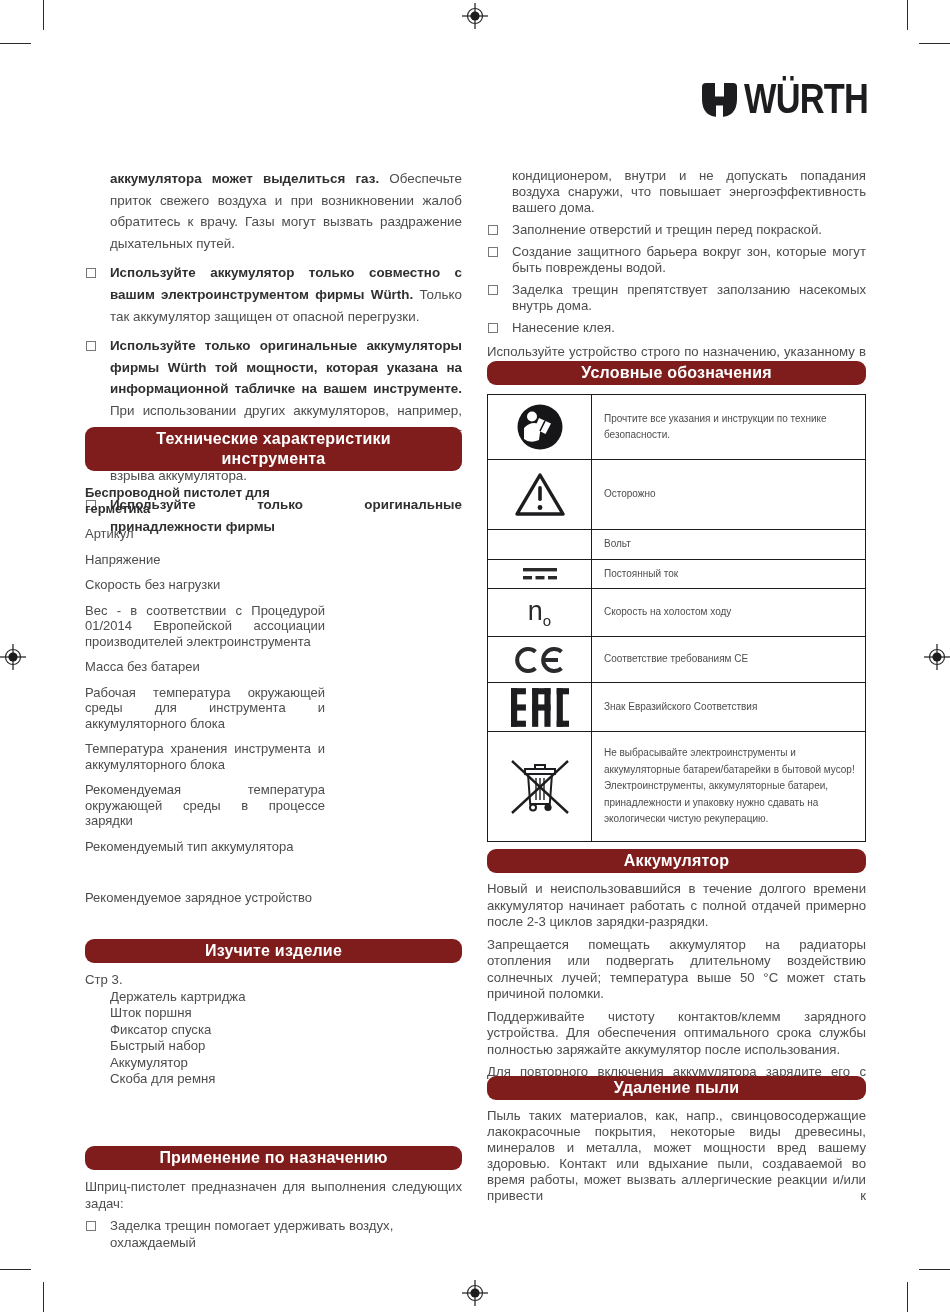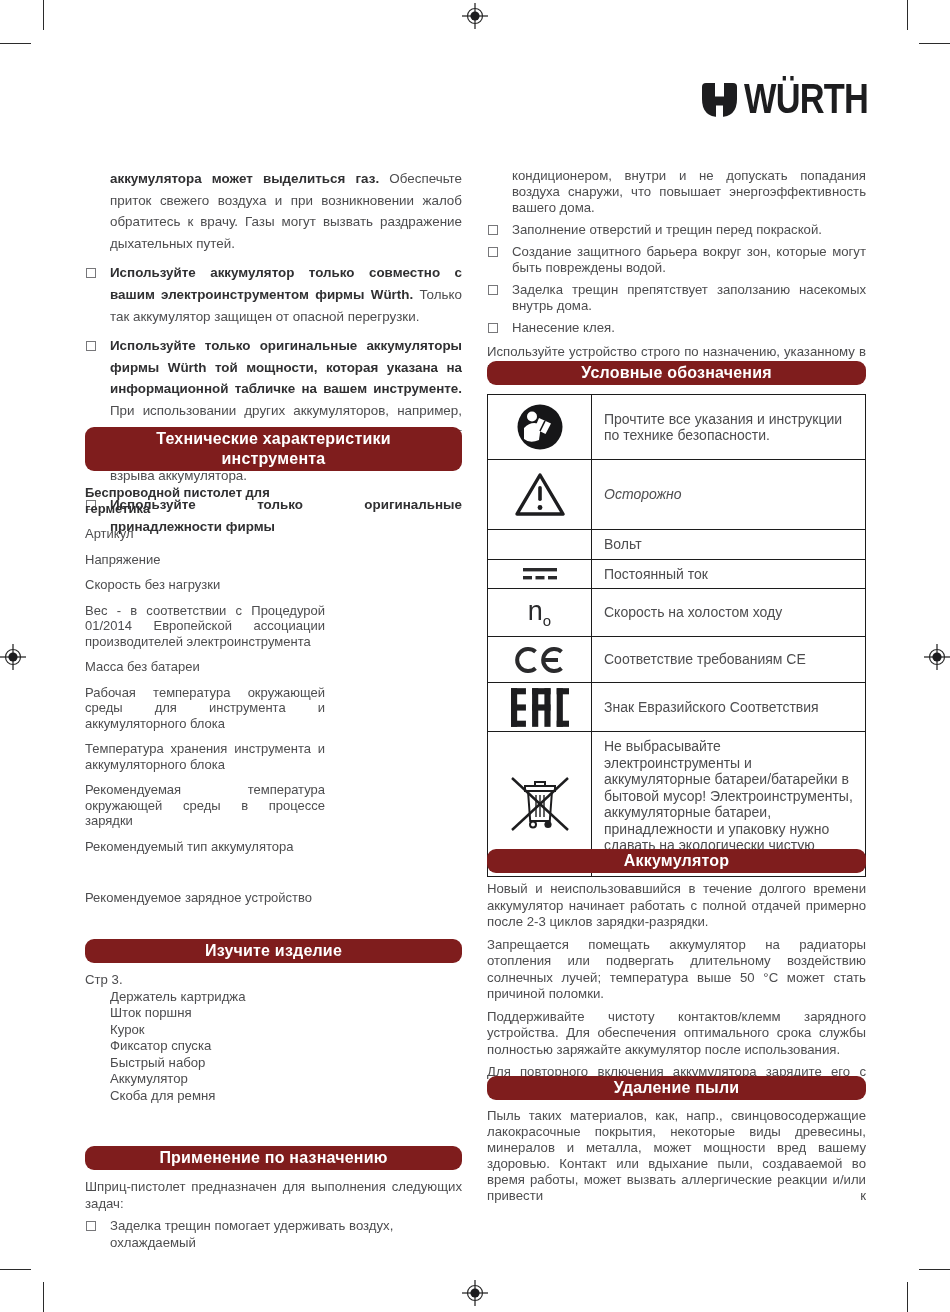--- a/index.html
+++ b/index.html
@@ -40,21 +40,21 @@
   .useL{font-size:13.2px;line-height:16.5px;}
   
   .ruse{font-size:13.2px;line-height:16px;}
   .ruse .bullet{margin-top:6px;}
   .ruse .cb{top:3px;}
   .note{margin-top:8px;}
   
   table.sym{border-collapse:collapse;width:379px;margin-top:9px;table-layout:fixed;}
   table.sym td{border:1px solid #1c1c1c;vertical-align:middle;}
   td.ic{width:101px;text-align:center;}
-  td.tx{font-size:14px;line-height:16.5px;padding:6px 8px 6px 12px;color:#4d4d4f;}
+  td.tx{font-size:10px;line-height:16.5px;padding:6px 8px 6px 12px;color:#4d4d4f;}
   .nsym{font-size:27px;color:#2a2a2c;}
   .nsym sub{font-size:15px;}
   
   .rpar{font-size:13.2px;line-height:16.5px;}
   .rpar p{margin-top:6px;}
   .rpar p:first-of-type{margin-top:8px;}
   .dust p{line-height:16px;text-align:justify;text-align-last:justify;margin-top:8px;}
   svg{display:block;}
 </style>
 </head>
@@ -137,21 +137,20 @@
     <p class="spec">Рекомендуемый тип аккумулятора</p>
     <p class="spec gapbig">Рекомендуемое зарядное устройство</p>
   </div>
 
   <div class="sec colL ovr" style="top:939px;">
     <div class="hbar"><span>Изучите изделие</span></div>
     <p style="margin-top:9px;">Стр 3.</p>
     <div class="parts">
       <p>Держатель картриджа</p>
       <p>Шток поршня</p>
-      <p>Курок</p>
       <p>Фиксатор спуска</p>
       <p>Быстрый набор</p>
       <p>Аккумулятор</p>
       <p>Скоба для ремня</p>
     </div>
   </div>
 
   <div class="sec colL useL" style="top:1146px;">
     <div class="hbar"><span>Применение по назначению</span></div>
     <p class="jus" style="margin-top:9px;">Шприц-пистолет предназначен для выполнения следующих задач:</p>
@@ -191,21 +190,21 @@
           <svg width="46" height="46" viewBox="0 0 46 46" style="margin:0 auto;">
             <circle cx="23" cy="23" r="22.5" fill="#161618"></circle>
             <circle cx="15" cy="12.5" r="5" fill="#ffffff"></circle>
             <path d="M7,24 q8,-8 17,-3 L22,36 q-9,4 -15,-1 Z" fill="#ffffff"></path>
             <path d="M22,14 L34,19.5 L28.5,30 L17.5,24.5 Z" fill="#ffffff"></path>
             <line x1="28" y1="16.8" x2="23" y2="27" stroke="#161618" stroke-width="1.6"></line>
           </svg>
         </td>
         <td class="tx">Прочтите все указания и инструкции по технике безопасности.</td>
       </tr>
-      <tr style="height:70px;font-style:italic;">
+      <tr style="height:70px;">
         <td class="ic">
           <svg width="52" height="47" viewBox="0 0 52 47" style="margin:0 auto;">
             <path d="M26,4 L49,43 H3 Z" fill="none" stroke="#1d1d1f" stroke-width="3.4" stroke-linejoin="round"></path>
             <rect x="24.2" y="15" width="3.6" height="15" rx="1.8" fill="#1d1d1f"></rect>
             <circle cx="26" cy="36.5" r="2.4" fill="#1d1d1f"></circle>
           </svg>
         </td>
         <td class="tx">Осторожно</td>
       </tr>
       <tr style="height:26px;">

